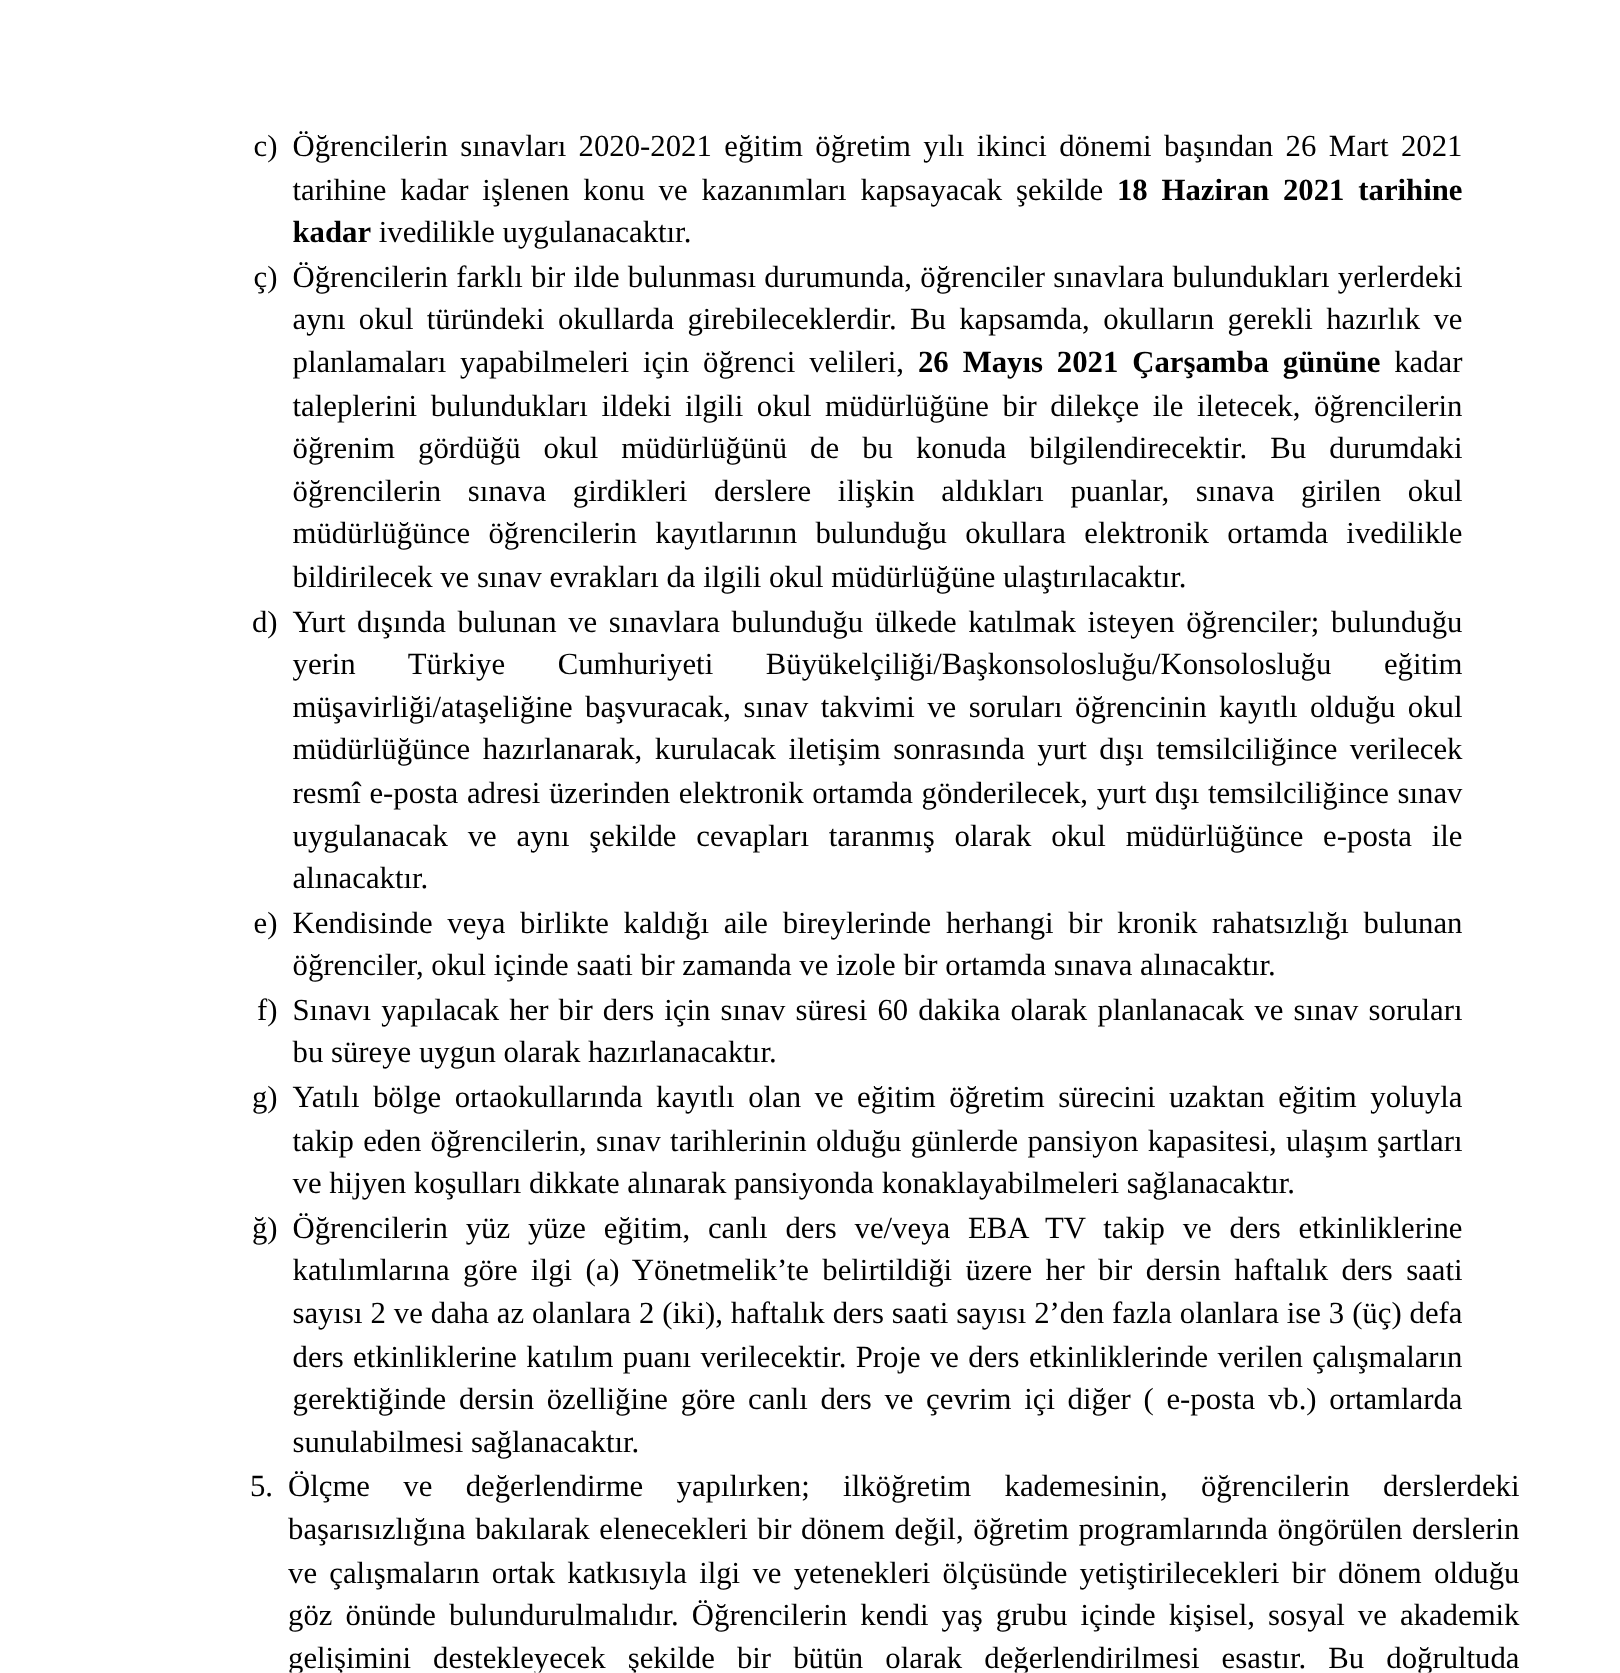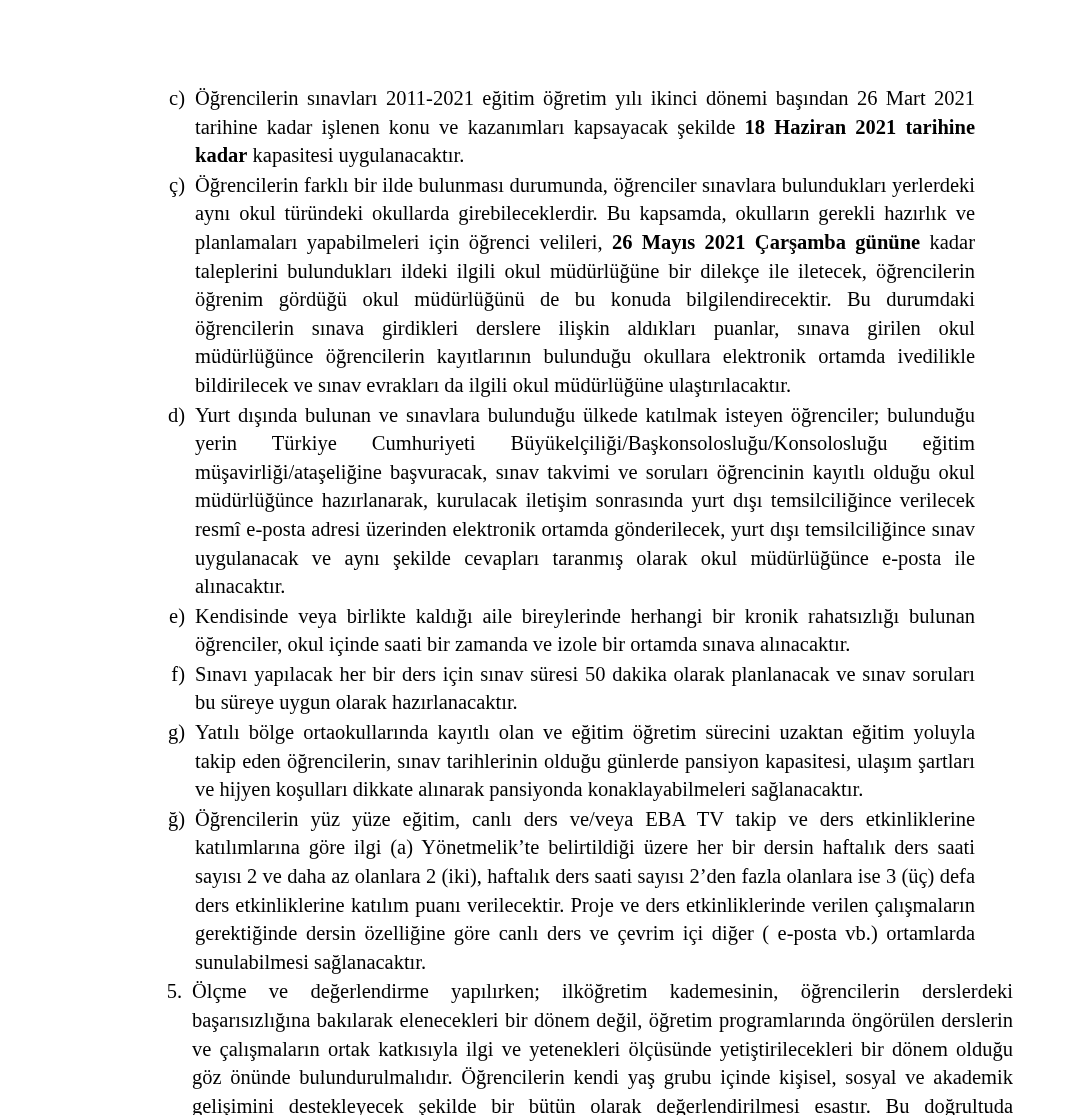--- a/index.html
+++ b/index.html
@@ -87,37 +87,37 @@
 </style>
 </head>
 <body>
 
 <div class="page">
   <div class="doc-body">
 
     <ul class="lettered-list" id="lettered-list">
         <li class="lettered-item">
           <span class="marker">c)</span>
-          <div class="body"><span>Öğrencilerin sınavları 2011-2021 eğitim öğretim yılı ikinci dönemi başından 26 Mart 2021 tarihine kadar işlenen konu ve kazanımları kapsayacak şekilde </span><b>18 Haziran 2021 tarihine kadar</b><span> kapasitesi uygulanacaktır.</span></div>
+          <div class="body"><span>Öğrencilerin sınavları 2020-2021 eğitim öğretim yılı ikinci dönemi başından 26 Mart 2021 tarihine kadar işlenen konu ve kazanımları kapsayacak şekilde </span><b>18 Haziran 2021 tarihine kadar</b><span> ivedilikle uygulanacaktır.</span></div>
         </li>
         <li class="lettered-item">
           <span class="marker">ç)</span>
           <div class="body"><span>Öğrencilerin farklı bir ilde bulunması durumunda,  öğrenciler sınavlara bulundukları yerlerdeki aynı okul türündeki okullarda girebileceklerdir. Bu kapsamda, okulların gerekli hazırlık ve planlamaları yapabilmeleri için öğrenci velileri, </span><b>26 Mayıs 2021 Çarşamba gününe</b><span> kadar taleplerini bulundukları ildeki ilgili okul müdürlüğüne bir dilekçe ile iletecek, öğrencilerin öğrenim gördüğü okul müdürlüğünü de bu konuda bilgilendirecektir. Bu durumdaki öğrencilerin sınava girdikleri derslere ilişkin aldıkları puanlar, sınava girilen okul müdürlüğünce öğrencilerin kayıtlarının bulunduğu okullara elektronik ortamda ivedilikle bildirilecek ve sınav evrakları da ilgili okul müdürlüğüne ulaştırılacaktır.</span></div>
         </li>
         <li class="lettered-item">
           <span class="marker">d)</span>
           <div class="body"><span>Yurt dışında bulunan ve  sınavlara bulunduğu ülkede katılmak isteyen öğrenciler; bulunduğu yerin Türkiye Cumhuriyeti Büyükelçiliği/Başkonsolosluğu/Konsolosluğu eğitim müşavirliği/ataşeliğine başvuracak, sınav takvimi ve soruları öğrencinin kayıtlı olduğu okul müdürlüğünce hazırlanarak, kurulacak iletişim sonrasında yurt dışı temsilciliğince verilecek resmî e-posta adresi üzerinden elektronik ortamda gönderilecek, yurt dışı temsilciliğince sınav uygulanacak ve aynı şekilde cevapları taranmış olarak okul müdürlüğünce e-posta ile alınacaktır.</span></div>
         </li>
         <li class="lettered-item">
           <span class="marker">e)</span>
           <div class="body"><span>Kendisinde veya birlikte kaldığı aile bireylerinde herhangi bir kronik rahatsızlığı bulunan öğrenciler, okul içinde saati bir zamanda ve izole bir ortamda sınava alınacaktır.</span></div>
         </li>
         <li class="lettered-item">
           <span class="marker">f)</span>
-          <div class="body"><span>Sınavı yapılacak her bir ders için sınav süresi 50 dakika olarak planlanacak ve sınav soruları bu süreye uygun olarak hazırlanacaktır.</span></div>
+          <div class="body"><span>Sınavı yapılacak her bir ders için sınav süresi 60 dakika olarak planlanacak ve sınav soruları bu süreye uygun olarak hazırlanacaktır.</span></div>
         </li>
         <li class="lettered-item">
           <span class="marker">g)</span>
           <div class="body"><span>Yatılı bölge ortaokullarında kayıtlı olan ve eğitim öğretim sürecini uzaktan eğitim yoluyla takip eden öğrencilerin, sınav tarihlerinin olduğu günlerde pansiyon kapasitesi, ulaşım şartları ve hijyen koşulları dikkate alınarak pansiyonda konaklayabilmeleri sağlanacaktır.</span></div>
         </li>
         <li class="lettered-item">
           <span class="marker">ğ)</span>
           <div class="body"><span>Öğrencilerin yüz yüze eğitim, canlı ders ve/veya EBA TV takip ve ders etkinliklerine katılımlarına göre ilgi (a) Yönetmelik’te belirtildiği üzere her bir dersin haftalık ders saati sayısı 2 ve daha az olanlara 2 (iki), haftalık ders saati sayısı 2’den fazla olanlara ise 3 (üç) defa ders etkinliklerine katılım puanı verilecektir. Proje ve ders etkinliklerinde verilen çalışmaların gerektiğinde dersin özelliğine göre canlı ders ve çevrim içi diğer ( e-posta vb.) ortamlarda sunulabilmesi sağlanacaktır.</span></div>
         </li>
       </ul>

